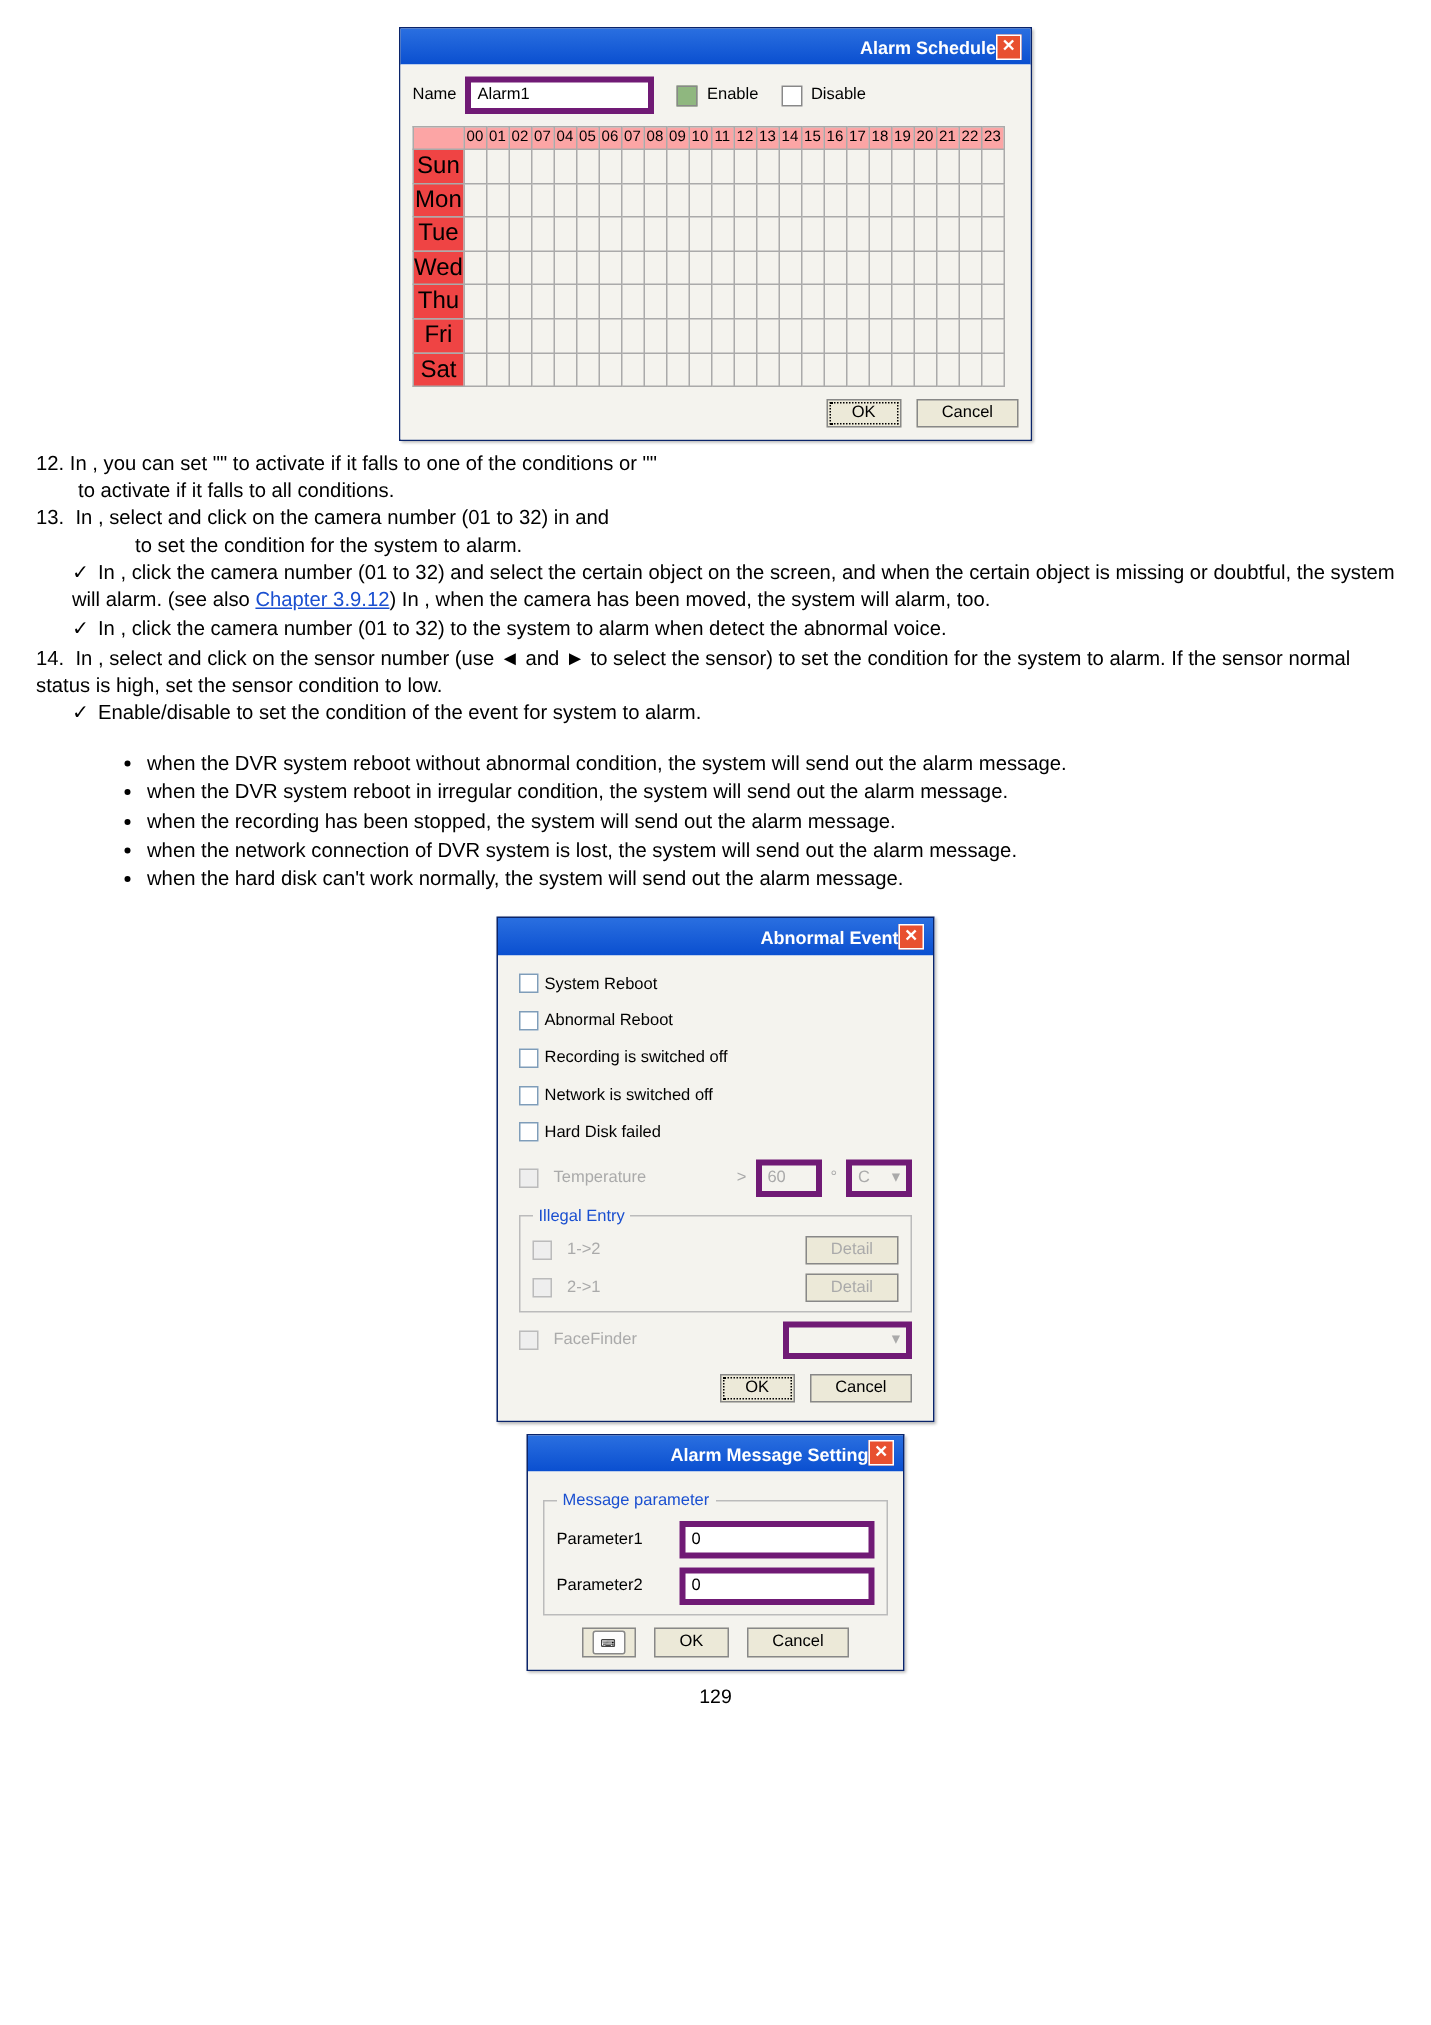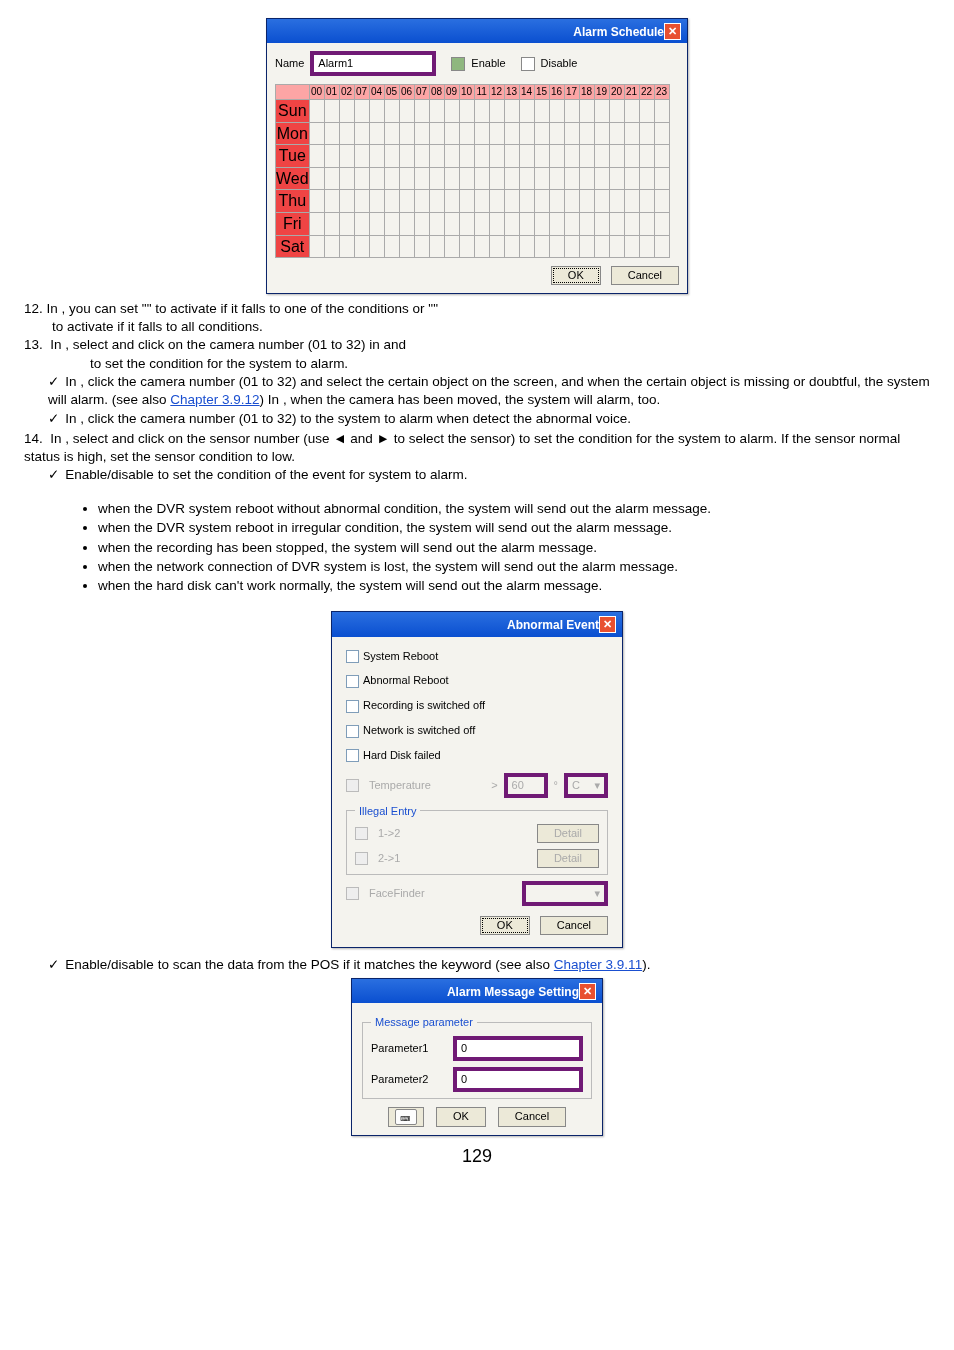--- a/index.html
+++ b/index.html
@@ -24,21 +24,21 @@
   ul.bul { padding-left: 58px; margin: 16px; }
   ul.bul > li { list-style: disc; margin-bottom: 1px; }
   a.link { color: #1a4fd0; text-decoration: underline; }
   .chk { width: 11px; height: 11px; border: 1px solid #7f9db9; background: #fff; display: inline-block; vertical-align: middle; margin-right: 4px; }
   .chk.dis { background: #eee; border-color: #bbb; }
   .swatch { width: 12px; height: 12px; border: 1px solid #888; display: inline-block; vertical-align: middle; }
   .legend { display: flex; align-items: center; gap: 15px; margin-bottom: 6px; }
   fieldset { border: 1px solid #bbb; padding: 6px 8px; margin: 4px 0; }
   legend { color: #1a4fd0; font-size: 11px; padding: 0 4px; }
   .grey { color: #aaa; }
-  .pagenum { text-align: center; font-size: 18px; margin-top: 8px; }
+  .pagenum { text-align: center; font-size: 13px; margin-top: 8px; }
   .kbd-icon { display: inline-flex; width: 20px; height: 14px; border: 1px solid #888; border-radius: 2px; align-items: flex-end; justify-content: center; background: #fdfdfd; font-size: 7px; letter-spacing: 1px; }
   .icon16 { width:14px; height:14px; display:inline-block; }
 </style>
 </head>
 <body>
 
 <div style="display:flex; justify-content:center;">
 <div class="dlg" style="width:420px;">
   <div class="titlebar">
     <span><span class="icon16"></span> <span>Alarm Schedule</span></span>
@@ -360,21 +360,20 @@
     </div>
     <div class="btnrow">
       <span class="btn focus">OK</span>
       <span class="btn">Cancel</span>
     </div>
   </div>
 </div>
 </div>
 
 <ul class="sub" style="margin-top:8px;">
-  <li><span>Enable/disable to scan the data from the POS if it matches the keyword (see also </span><a class="link">Chapter 3.9.11</a><span>).</span></li>
 </ul>
 
 <div style="display:flex; justify-content:center; margin-top:4px;">
 <div class="dlg" style="width:250px;">
   <div class="titlebar">
     <span><span class="icon16"></span> <span>Alarm Message Setting</span></span>
     <span class="closebtn">✕</span>
   </div>
   <div class="dlgbody" style="padding:8px 10px;">
     <fieldset>

